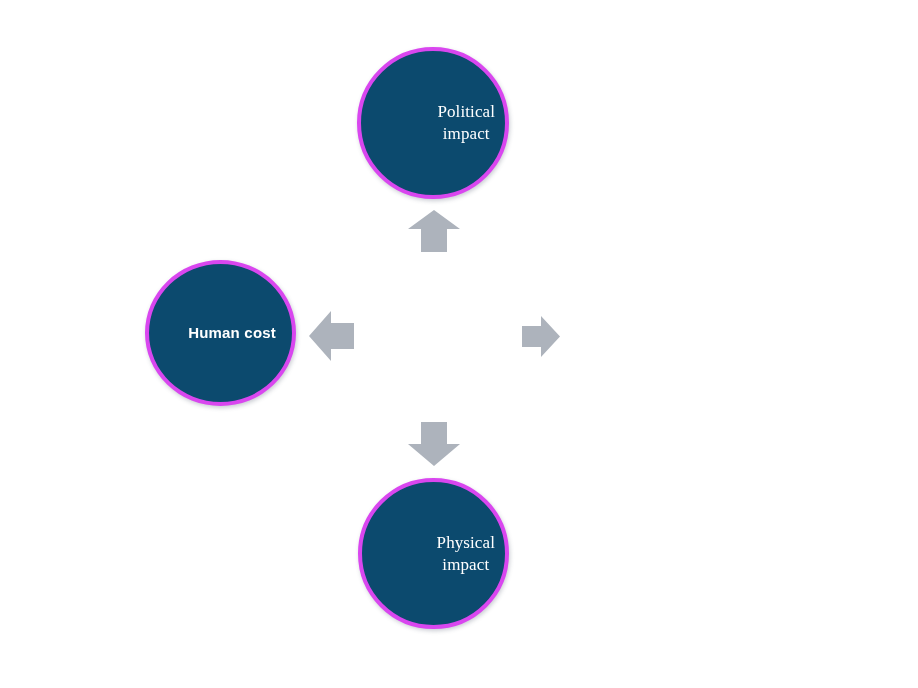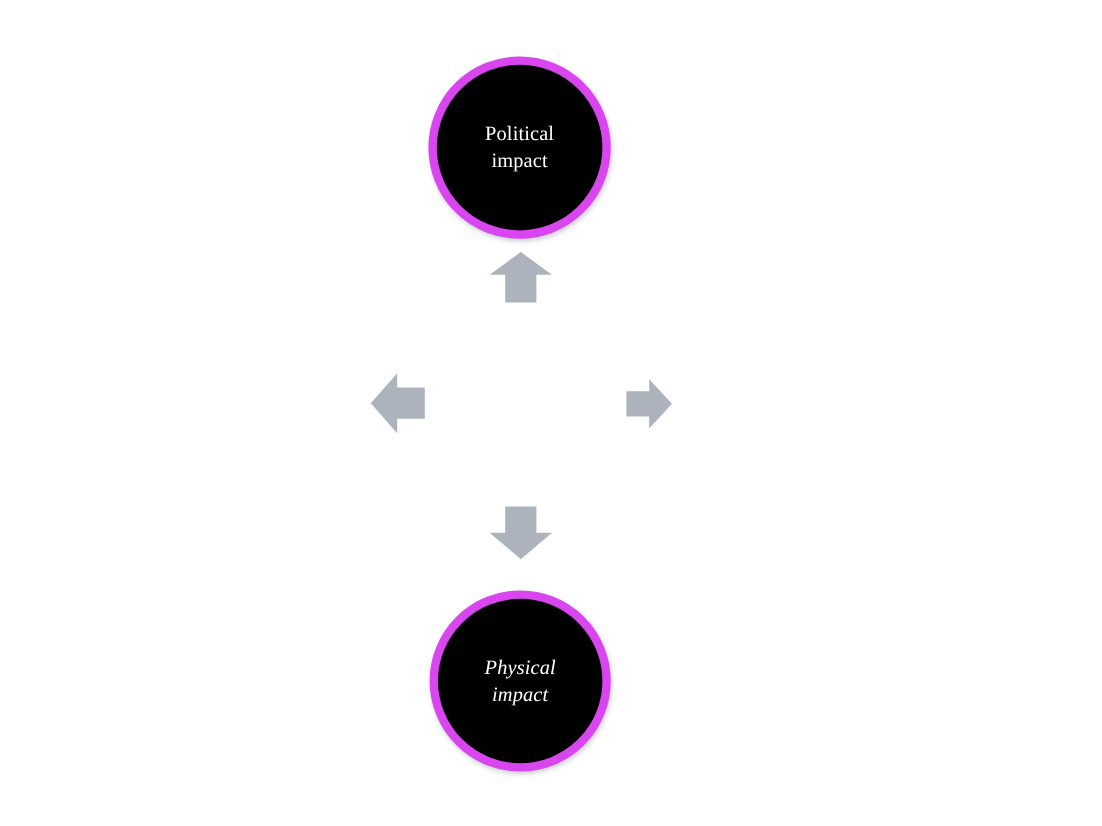--- a/index.html
+++ b/index.html
@@ -15,27 +15,27 @@
   }
   #canvas {
     position: relative;
     width: 918px;
     height: 688px;
     background: #ffffff;
   }
   .node {
     position: absolute;
     border-radius: 50%;
-    background: #000000;
-    border: 7px solid #d946ef;
+    background: #0c4a6e;
+    border: 4px solid #d946ef;
     box-sizing: border-box;
     box-shadow: 1px 2px 4px rgba(80, 90, 110, 0.30);
     display: flex;
     align-items: center;
-    justify-content: center;
+    justify-content: flex-end;
     text-align: center;
   }
   .node-label {
     color: #ffffff;
     font-family: "Liberation Serif", serif;
     font-size: 17px;
     line-height: 1.28;
     letter-spacing: 0.1px;
     padding: 0 10px;
     white-space: pre-line;
@@ -55,24 +55,23 @@
   
   #node-political {
     left: 357px;
     top: 47px;
     width: 152px;
     height: 152px;
   }
   
   #node-physical {
     left: 358px;
-    top: 492px;
+    top: 478px;
     width: 151px;
     height: 151px;
-    font-style: italic;
   }
   
   #node-human {
     left: 145px;
     top: 260px;
     width: 151px;
     height: 146px;
   }
   #node-human .node-label {
     font-family: "Liberation Sans", sans-serif;
@@ -124,20 +123,23 @@
 </head>
 <body>
 
 <div id="canvas">
 
   <div class="node" id="node-political">
     <span class="node-label">Political
 impact</span>
   </div>
 
+  <div class="node" id="node-human">
+    <span class="node-label">Human cost</span>
+  </div>
 
 
 
   <div class="node" id="node-physical">
     <span class="node-label">Physical
 impact</span>
   </div>
 
   <div class="arrow" id="arrow-up">
     <svg viewBox="0 0 52 42" width="52" height="42" aria-hidden="true">

